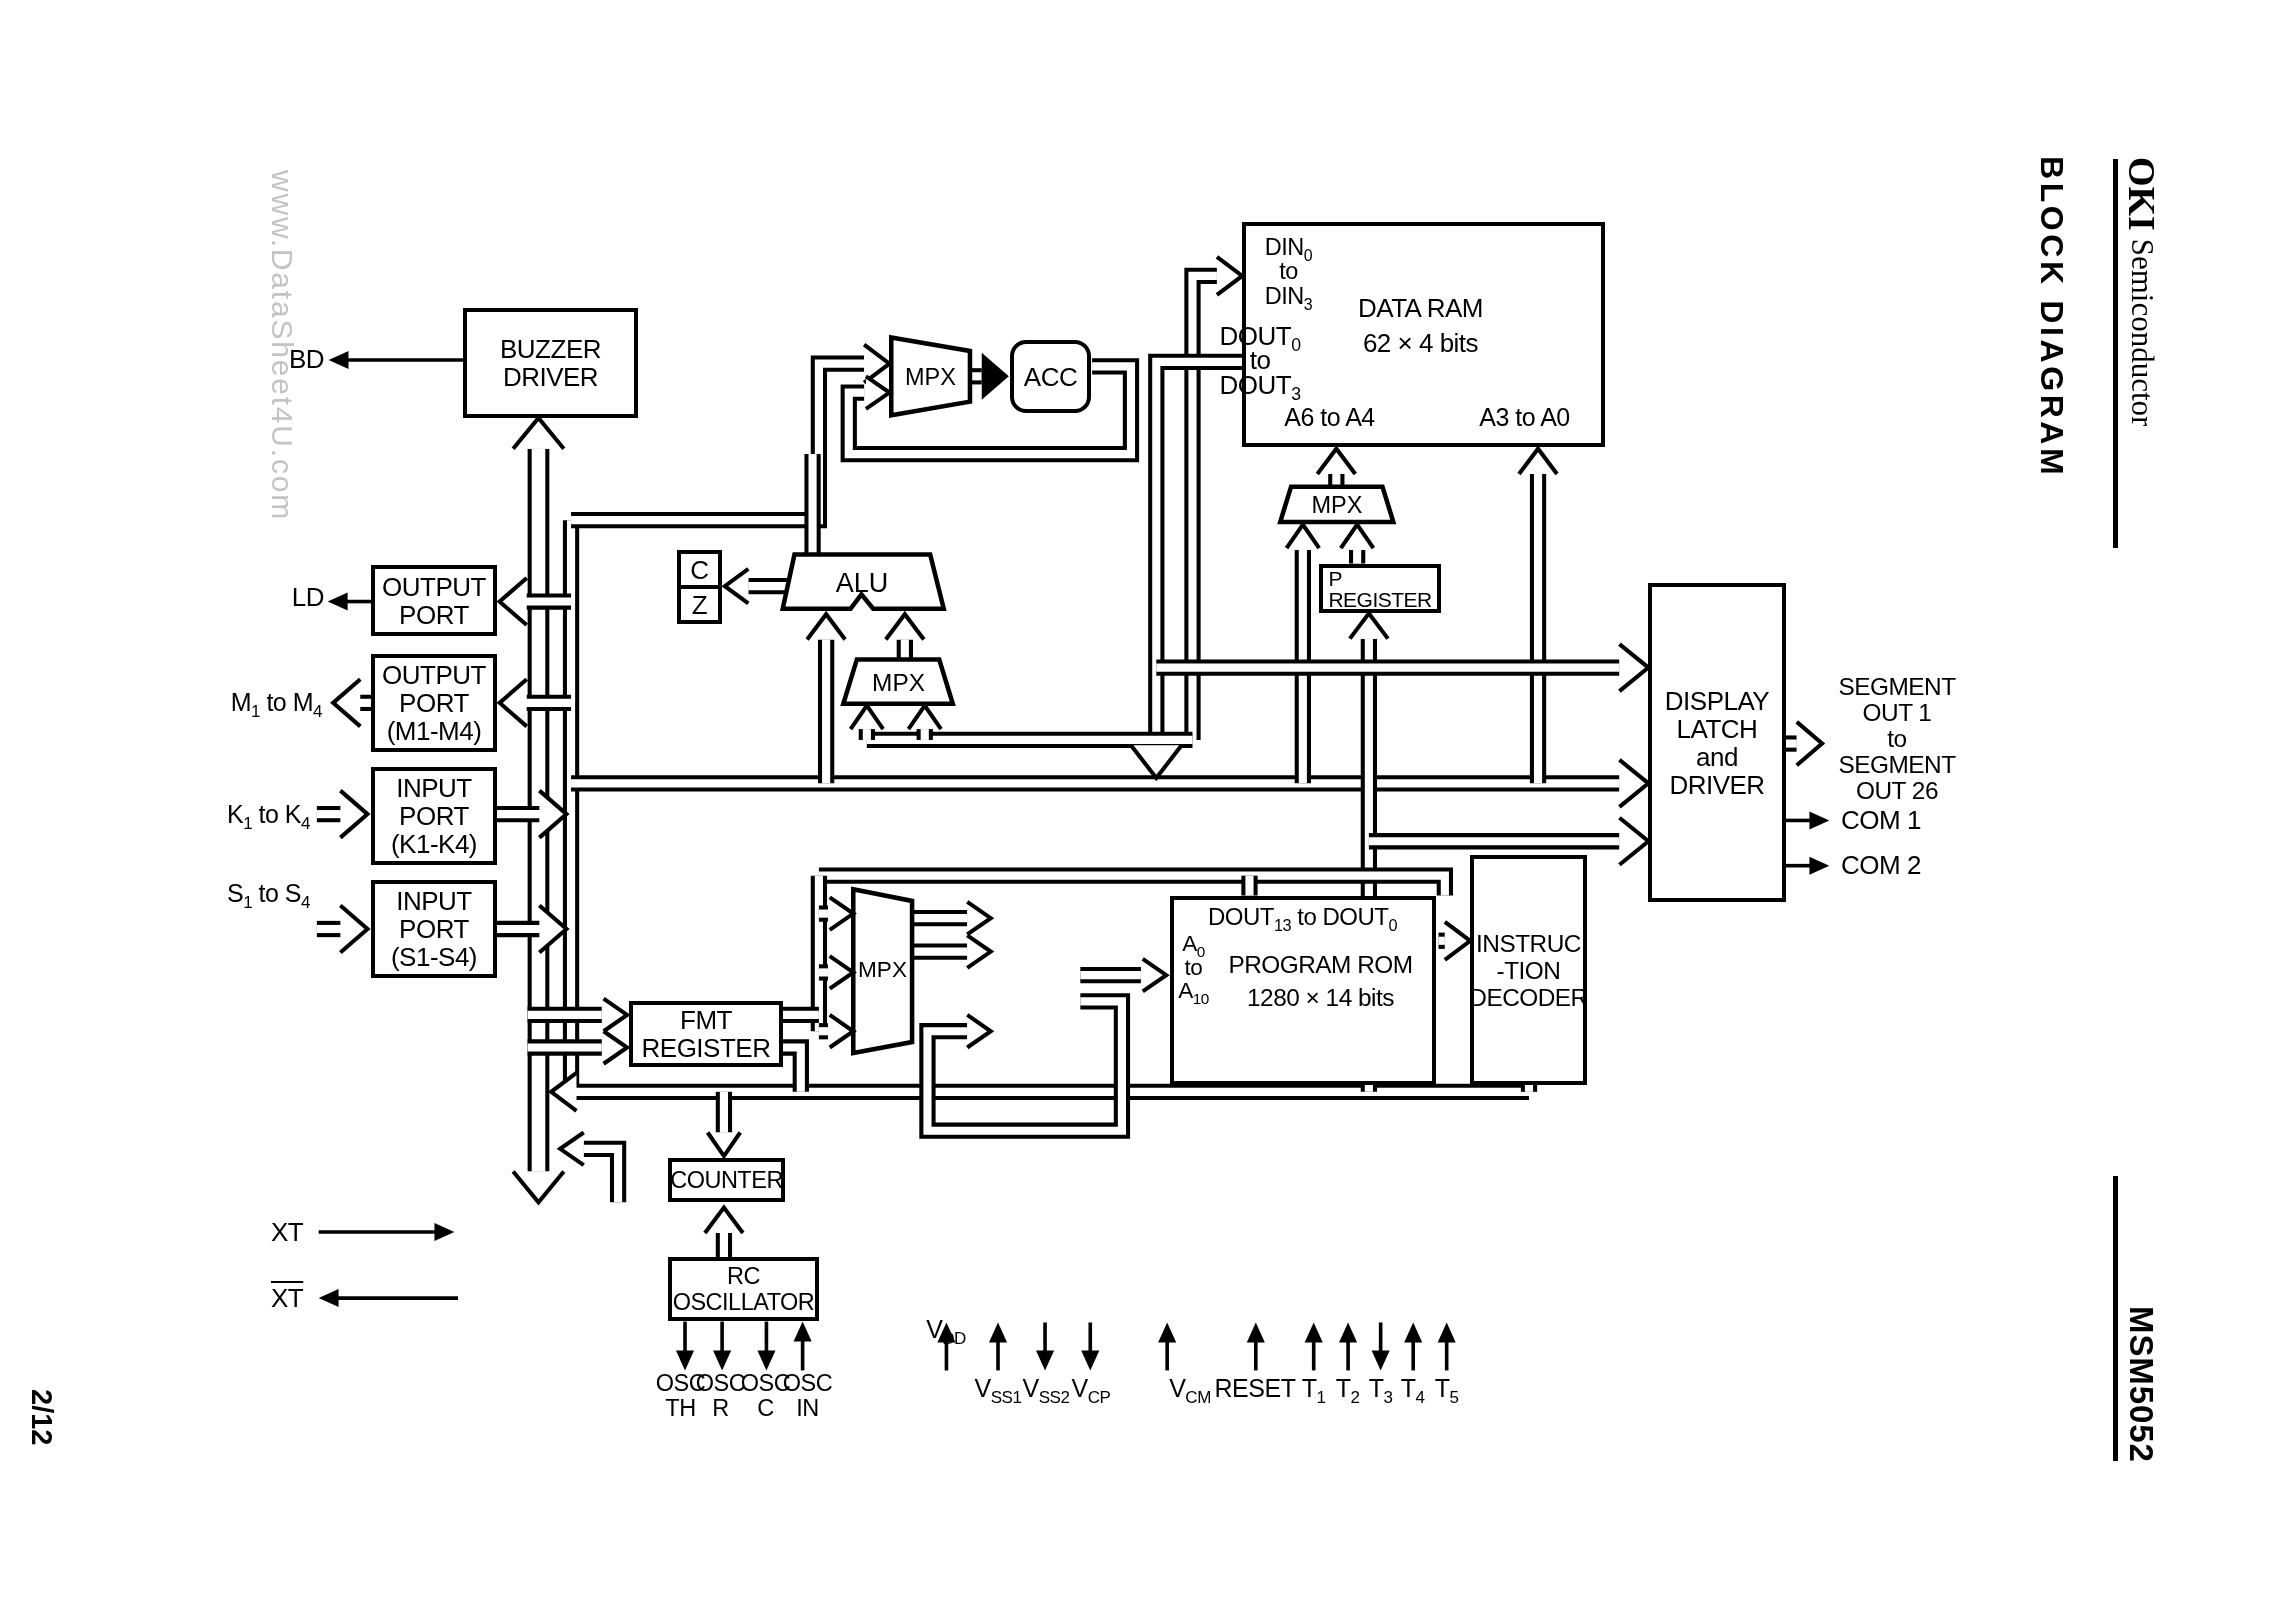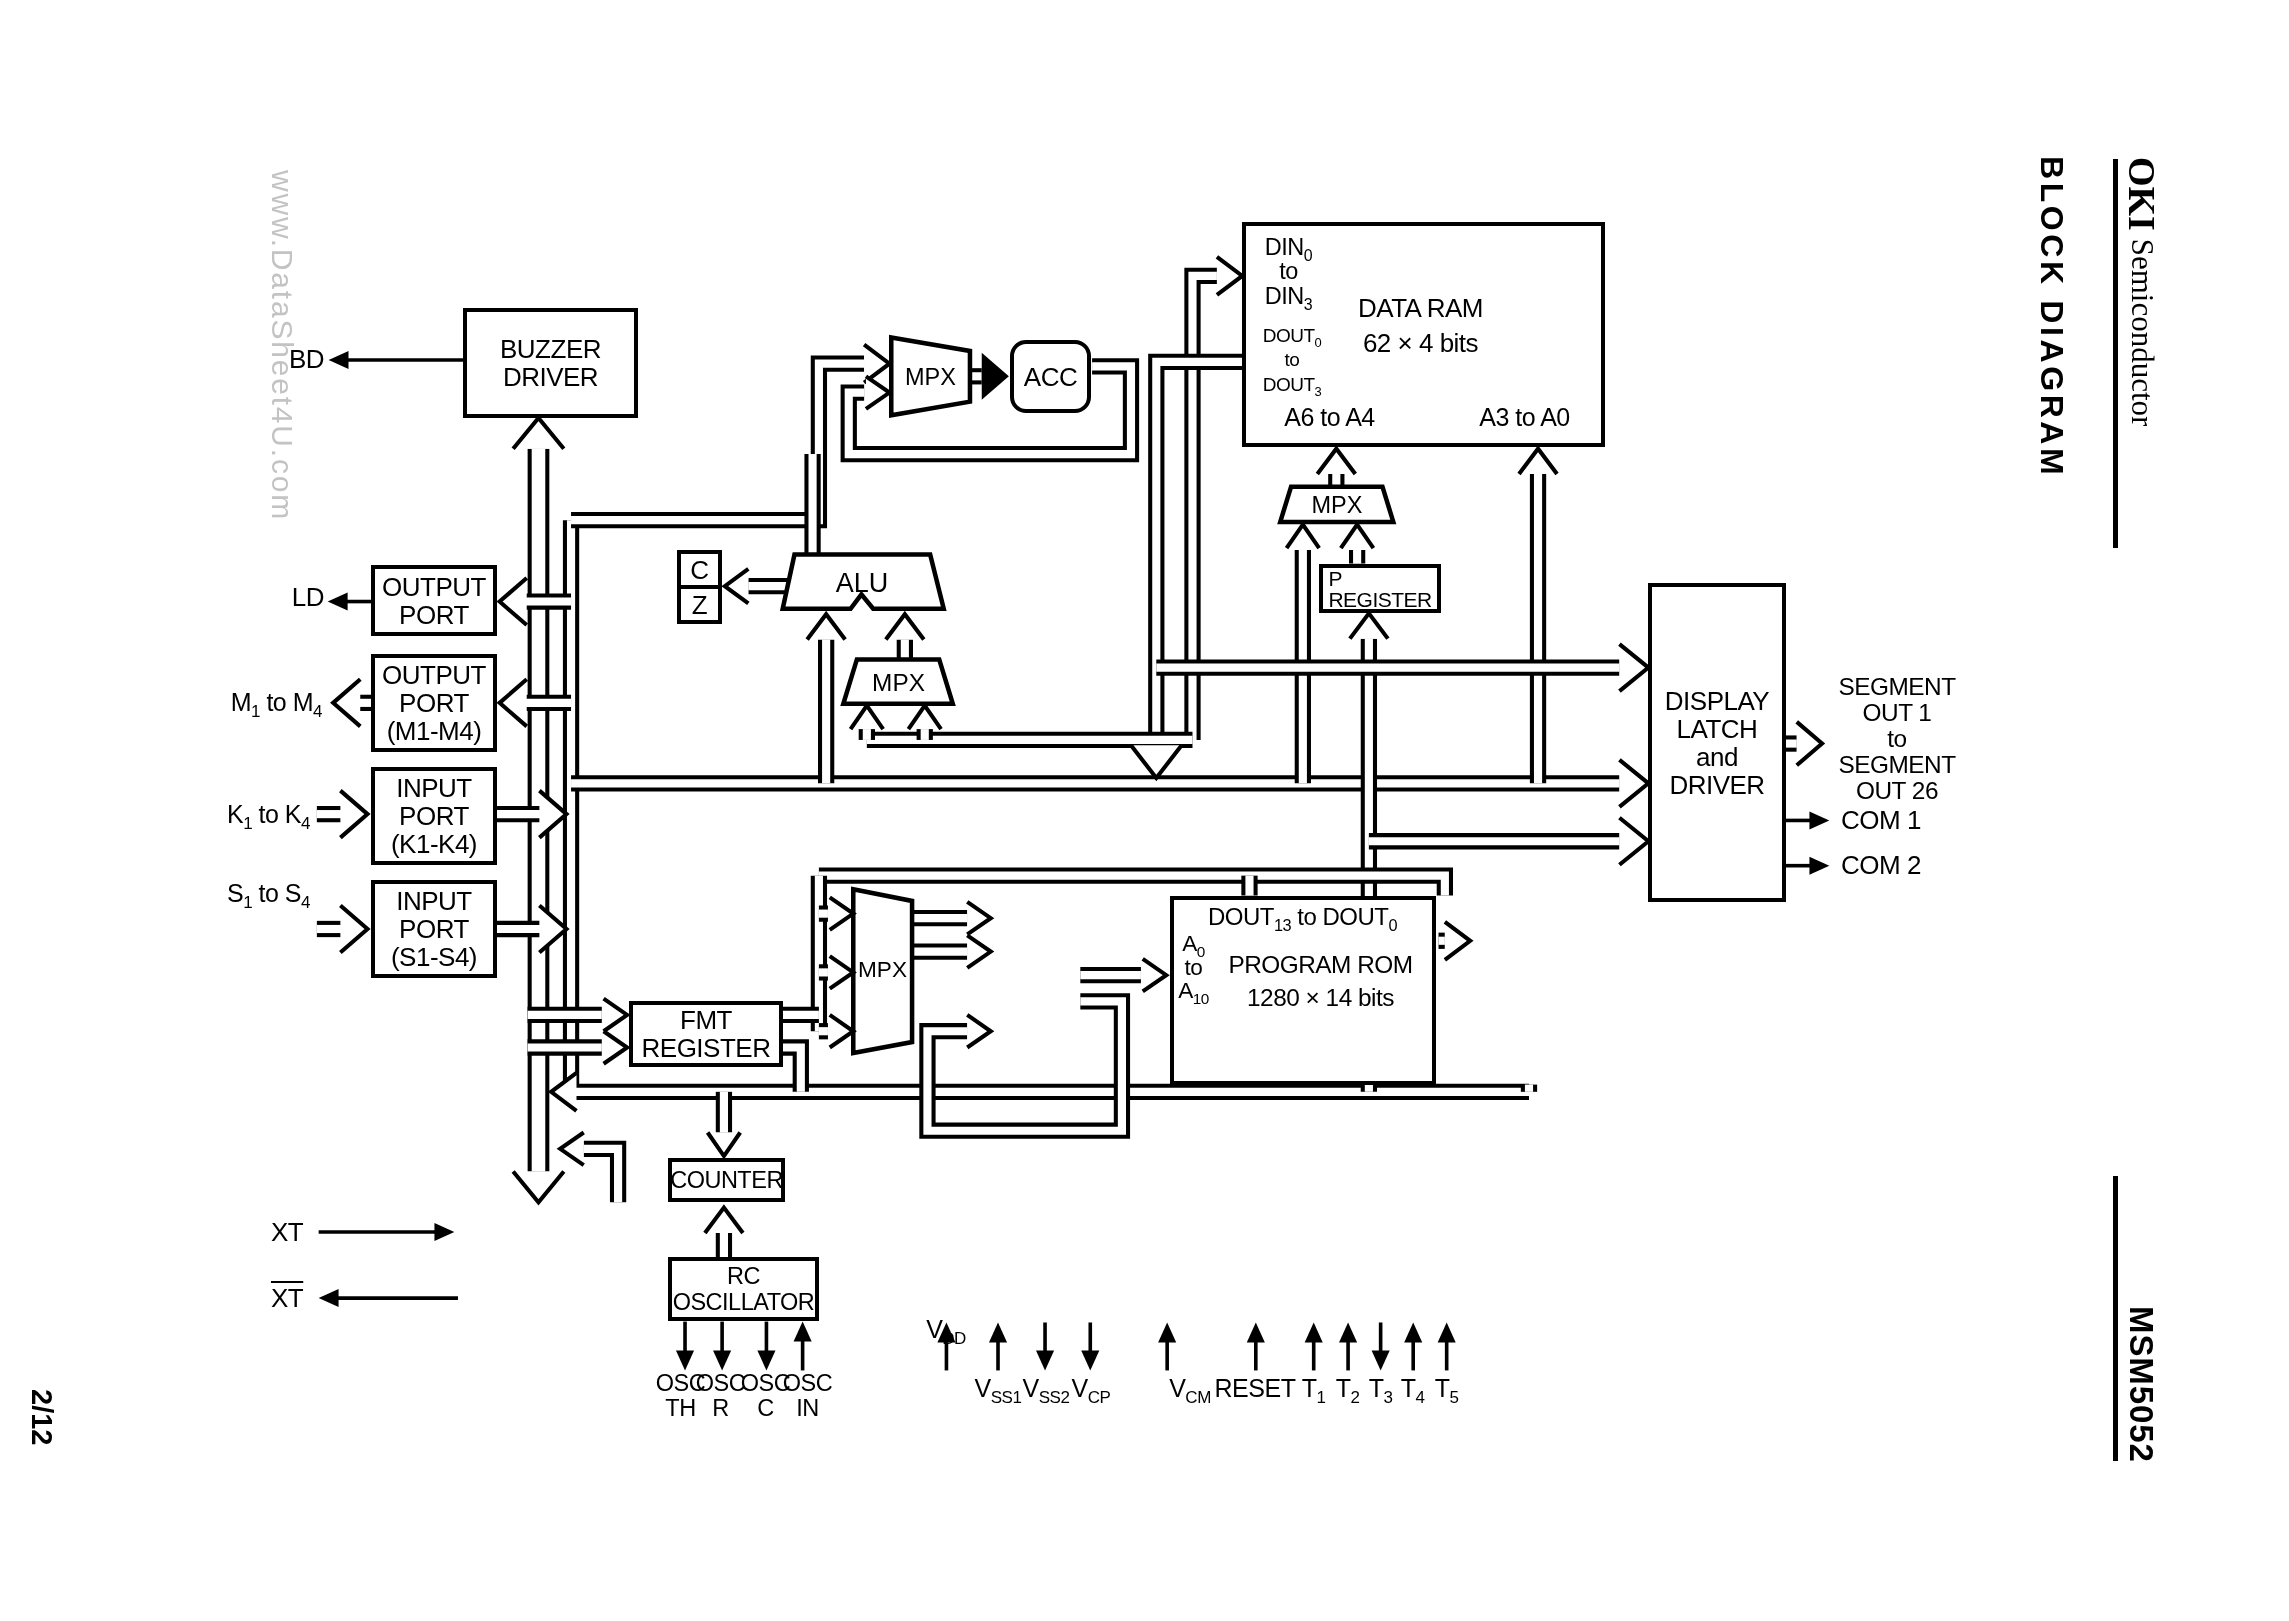--- a/index.html
+++ b/index.html
@@ -237,40 +237,43 @@
 
   <div class="box" style="left:677px;top:550px;width:45px;height:74px;padding:0;flex-direction:column;">
     <div style="flex:1;display:flex;align-items:center;justify-content:center;width:100%;"><span>C</span></div>
     <div style="flex:1;display:flex;align-items:center;justify-content:center;width:100%;border-top:4.5px solid #000;box-sizing:border-box;"><span>Z</span></div>
   </div>
 
   <div class="box" style="left:1010px;top:340px;width:81px;height:73px;border-radius:16px;"><span>ACC</span></div>
 
   <div class="box" style="left:1242px;top:222px;width:363px;height:225px;"></div>
   <div class="lbl ctr" style="left:1247px;top:235px;width:83px;font-size:23.5px;line-height:24.4px;">DIN<sub>0</sub><br>to<br>DIN<sub>3</sub></div>
-  <div class="lbl ctr" style="left:1245px;top:324px;width:94px;font-size:19px;line-height:24.4px;">DOUT<sub>0</sub><br>to<br>DOUT<sub>3</sub></div>
+  <div class="lbl ctr" style="left:1213px;top:324px;width:94px;font-size:26px;line-height:24.4px;">DOUT<sub>0</sub><br>to<br>DOUT<sub>3</sub></div>
   <div class="lbl ctr" style="left:1321px;top:291px;width:199px;font-size:26px;line-height:35px;">DATA RAM
 62 × 4 bits</div>
   <div class="lbl ctr" style="left:1266px;top:404px;width:127px;">A6 to A4</div>
   <div class="lbl ctr" style="left:1461px;top:404px;width:127px;">A3 to A0</div>
 
   <div class="box" style="left:1319px;top:564px;width:122px;height:49px;justify-content:flex-start;text-align:left;padding-left:5.4px;font-size:21px;line-height:21px;"><span>P
 REGISTER</span></div>
 
   <div class="box" style="left:1648px;top:583px;width:138px;height:319px;"><span>DISPLAY
 LATCH
 and
 DRIVER</span></div>
 
   <div class="box" style="left:1170px;top:896px;width:266px;height:189px;"></div>
   <div class="lbl ctr" style="left:1176px;top:903px;width:253px;font-size:24px;">DOUT<sub>13</sub> to DOUT<sub>0</sub></div>
   <div class="lbl ctr" style="left:1172px;top:932px;width:43px;font-size:22.6px;line-height:23.5px;">A<sub>0</sub><br>to<br>A<sub>10</sub></div>
   <div class="lbl ctr" style="left:1212px;top:948px;width:217px;font-size:24.4px;line-height:33px;">PROGRAM ROM
 1280 × 14 bits</div>
 
+  <div class="box" style="left:1470px;top:855px;width:117px;height:230px;font-size:24.4px;line-height:27px;"><span>INSTRUC
+-TION
+DECODER</span></div>
 
 
   <div class="box" style="left:629px;top:1001px;width:154px;height:66px;"><span>FMT
 REGISTER</span></div>
 
   <div class="box" style="left:668px;top:1158px;width:117px;height:44px;font-size:23.5px;"><span>COUNTER</span></div>
 
 
   <div class="box" style="left:668px;top:1257px;width:151px;height:64px;font-size:23.5px;line-height:26px;"><span>RC
 OSCILLATOR</span></div>

